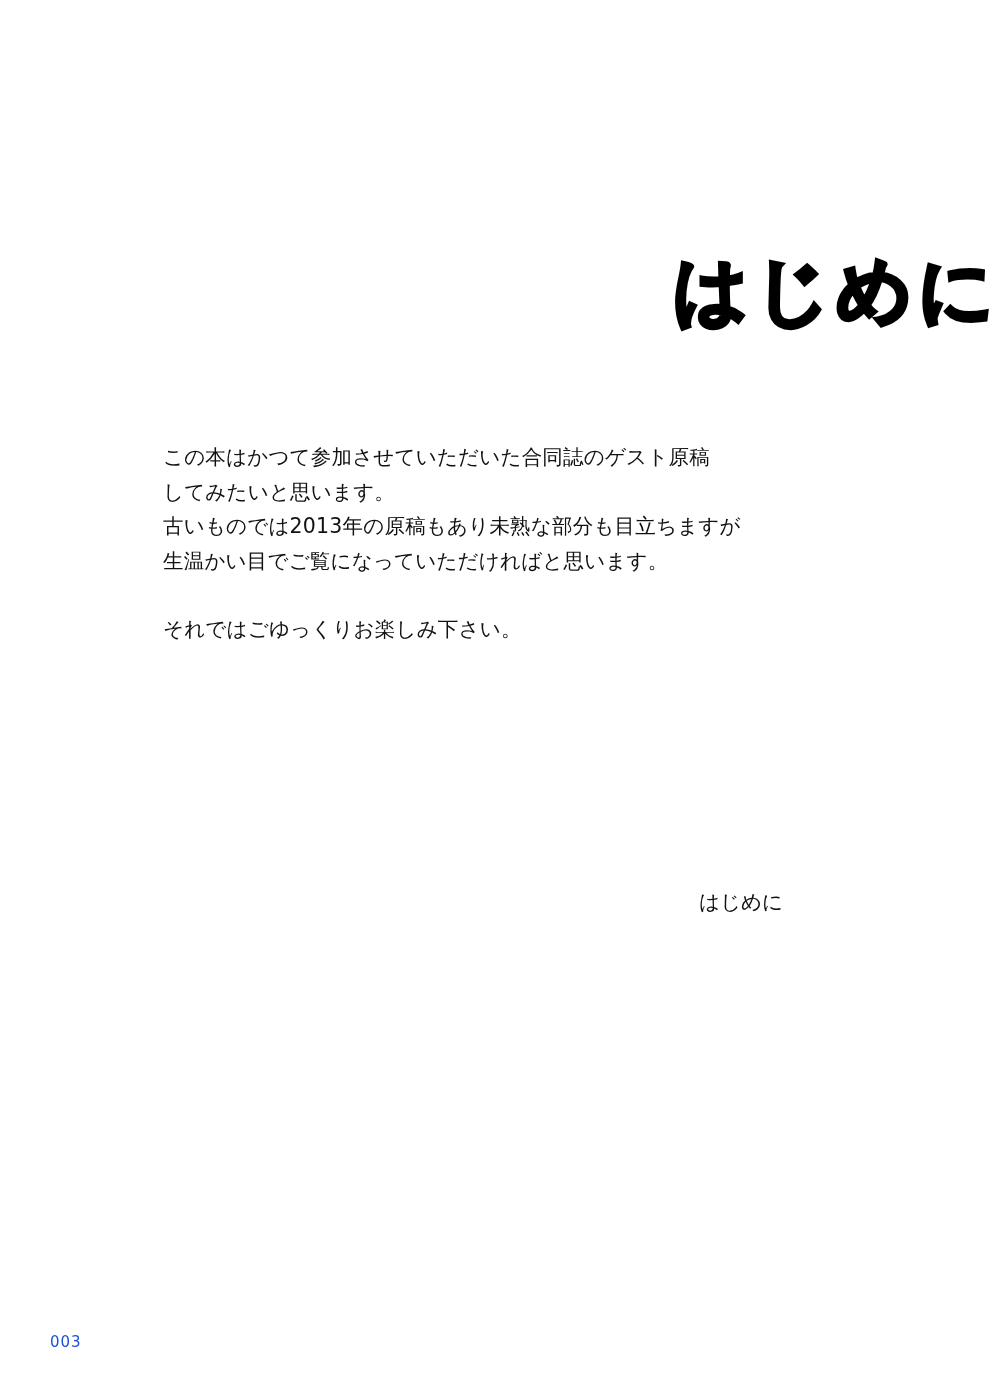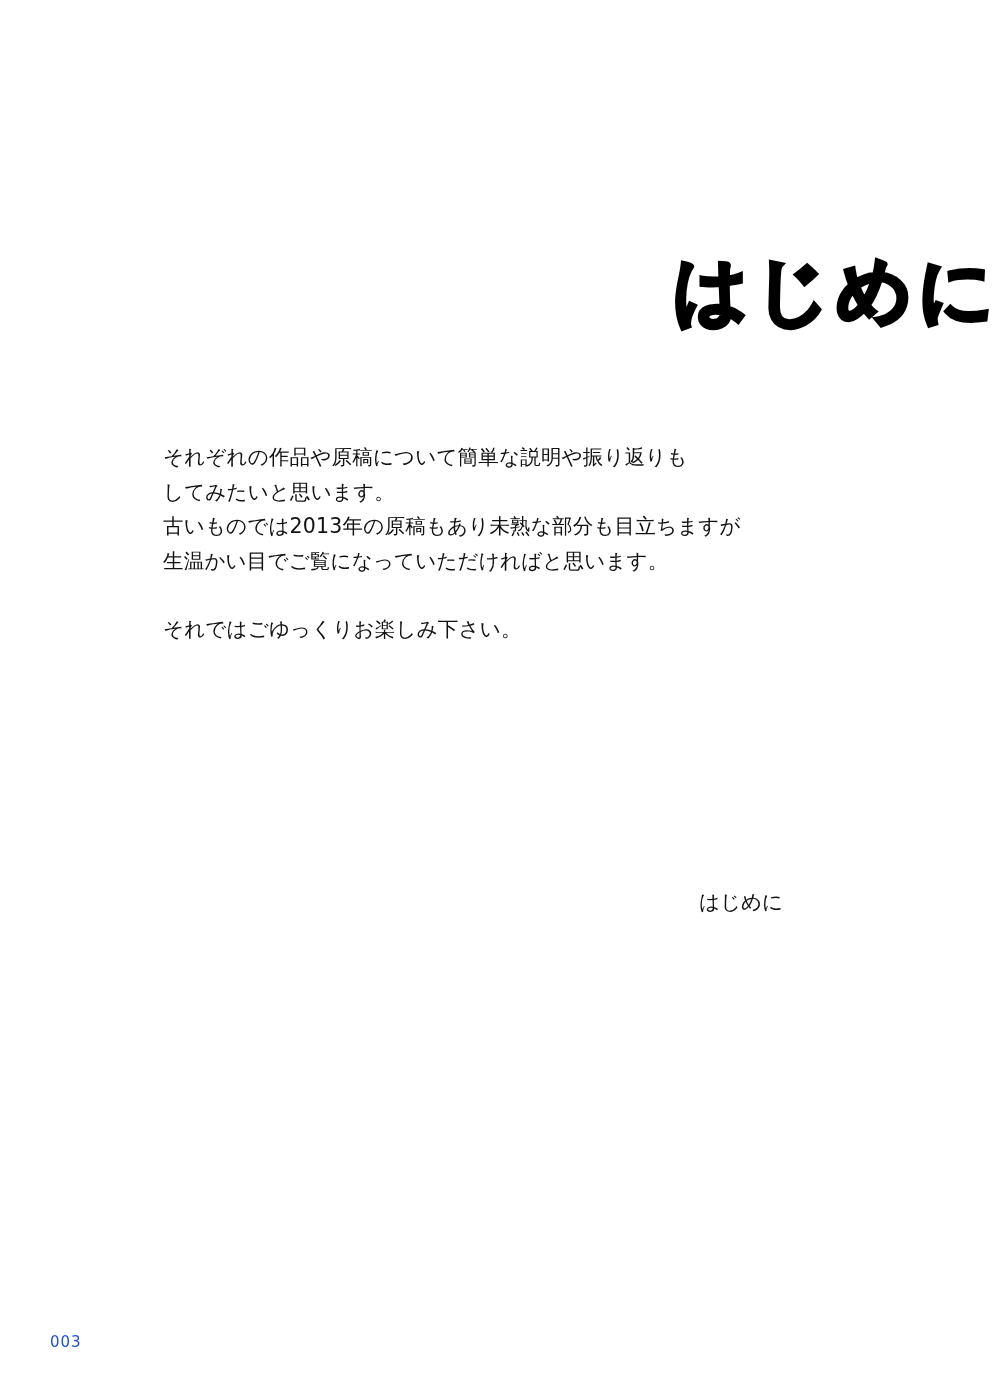--- a/index.html
+++ b/index.html
@@ -81,21 +81,21 @@
   }
 </style>
 </head>
 <body>
 
 <div class="page">
 
   <div class="heading">はじめに</div>
 
   <div class="body-block">
-    <p class="para">それぞれの作品や原稿について簡単な説明や振り返りも
+    <p class="para">この本はかつて参加させていただいた合同誌のゲスト原稿
 してみたいと思います。
 古いものでは2013年の原稿もあり未熟な部分も目立ちますが
 生温かい目でご覧になっていただければと思います。</p>
     <p class="para">それではごゆっくりお楽しみ下さい。</p>
   </div>
 
   <div class="signature">はじめに</div>
 
   <div class="folio">003</div>
 

